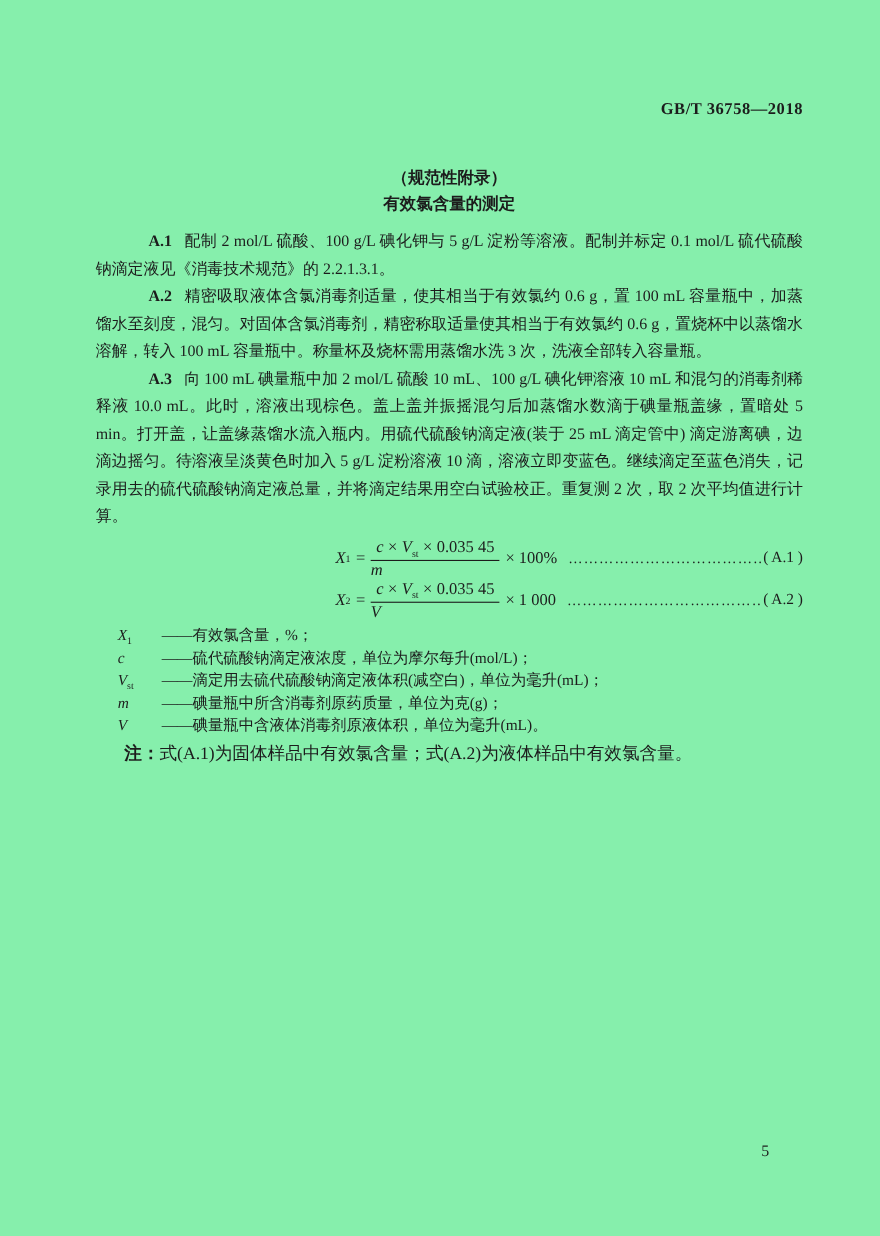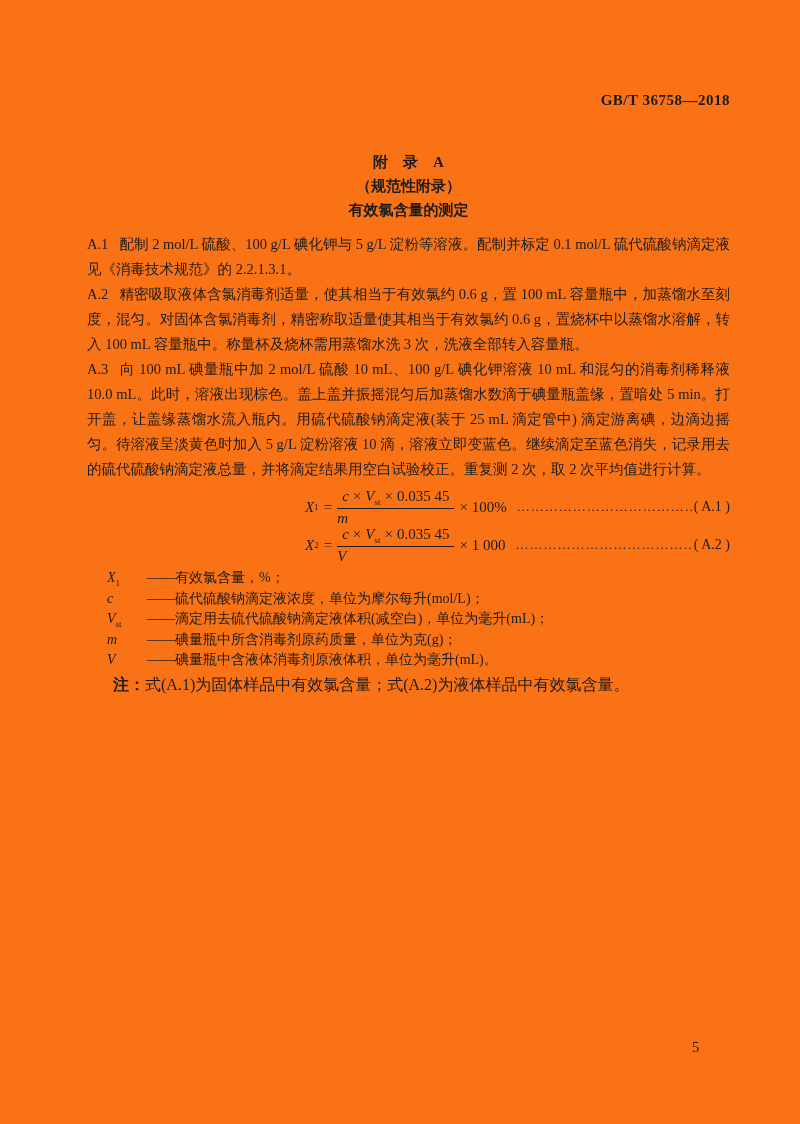--- a/index.html
+++ b/index.html
@@ -1,40 +1,40 @@
 <!DOCTYPE html>
 <html><head>
 <meta charset="utf-8">
 <style>
   * { margin:0; padding:0; box-sizing:border-box; }
   html,body { background:#e8e8e8; }
   .page {
     position:relative;
     width:800px; height:1124px;
     margin:0 auto;
-    background:#f97316;
+    background:#86efac;
     color:#1c1c1c;
     font-family:"Liberation Serif", serif;
     overflow:hidden;
   }
   .std-header {
     position:absolute; top:92px; right:70px;
     font-size:15px; font-weight:bold; letter-spacing:0.5px;
     font-family:"Liberation Serif", serif;
   }
   .content {
     position:absolute; left:87px; top:150px; width:643px;
   }
   .title-block { text-align:center; margin-bottom:10px; }
   .title-line { font-weight:bold; font-size:15px; line-height:24px; }
   .para {
     font-size:14.5px; line-height:25px;
     text-align:justify; text-justify:inter-ideograph;
   }
-  .sec-label { font-weight:normal; font-family:"Liberation Serif", serif; margin-right:11px; }
+  .sec-label { font-weight:bold; font-family:"Liberation Serif", serif; margin-right:11px;margin-left:48px; }
   .formula-block { margin:6px 0 4px 0; }
   .formula-row {
     display:flex; align-items:center;
     height:38px;
     font-size:15px;
   }
   .eq-main { display:inline-flex; align-items:center; margin-left:218px; white-space:nowrap; }
   .var { font-style:italic; font-family:"Liberation Serif", serif; }
   sub.vsub { font-size:9px; line-height:1; }
   .op { margin:0 4px; }
@@ -63,21 +63,20 @@
 </head>
 <body>
 
 <div class="page">
 
   <div class="std-header">GB/T 36758—2018</div>
 
   <div class="content">
 
     <div class="title-block">
-      <div class="title-line">附　录　A</div>
       <div class="title-line">（规范性附录）</div>
       <div class="title-line">有效氯含量的测定</div>
     </div>
 
     <p class="para"><span class="sec-label">A.1</span><span>配制 2 mol/L 硫酸、100 g/L 碘化钾与 5 g/L 淀粉等溶液。配制并标定 0.1 mol/L 硫代硫酸钠滴定液见《消毒技术规范》的 2.2.1.3.1。</span></p>
     <p class="para"><span class="sec-label">A.2</span><span>精密吸取液体含氯消毒剂适量，使其相当于有效氯约 0.6 g，置 100 mL 容量瓶中，加蒸馏水至刻度，混匀。对固体含氯消毒剂，精密称取适量使其相当于有效氯约 0.6 g，置烧杯中以蒸馏水溶解，转入 100 mL 容量瓶中。称量杯及烧杯需用蒸馏水洗 3 次，洗液全部转入容量瓶。</span></p>
     <p class="para"><span class="sec-label">A.3</span><span>向 100 mL 碘量瓶中加 2 mol/L 硫酸 10 mL、100 g/L 碘化钾溶液 10 mL 和混匀的消毒剂稀释液 10.0 mL。此时，溶液出现棕色。盖上盖并振摇混匀后加蒸馏水数滴于碘量瓶盖缘，置暗处 5 min。打开盖，让盖缘蒸馏水流入瓶内。用硫代硫酸钠滴定液(装于 25 mL 滴定管中) 滴定游离碘，边滴边摇匀。待溶液呈淡黄色时加入 5 g/L 淀粉溶液 10 滴，溶液立即变蓝色。继续滴定至蓝色消失，记录用去的硫代硫酸钠滴定液总量，并将滴定结果用空白试验校正。重复测 2 次，取 2 次平均值进行计算。</span></p>
 
     <div class="formula-block">
 

